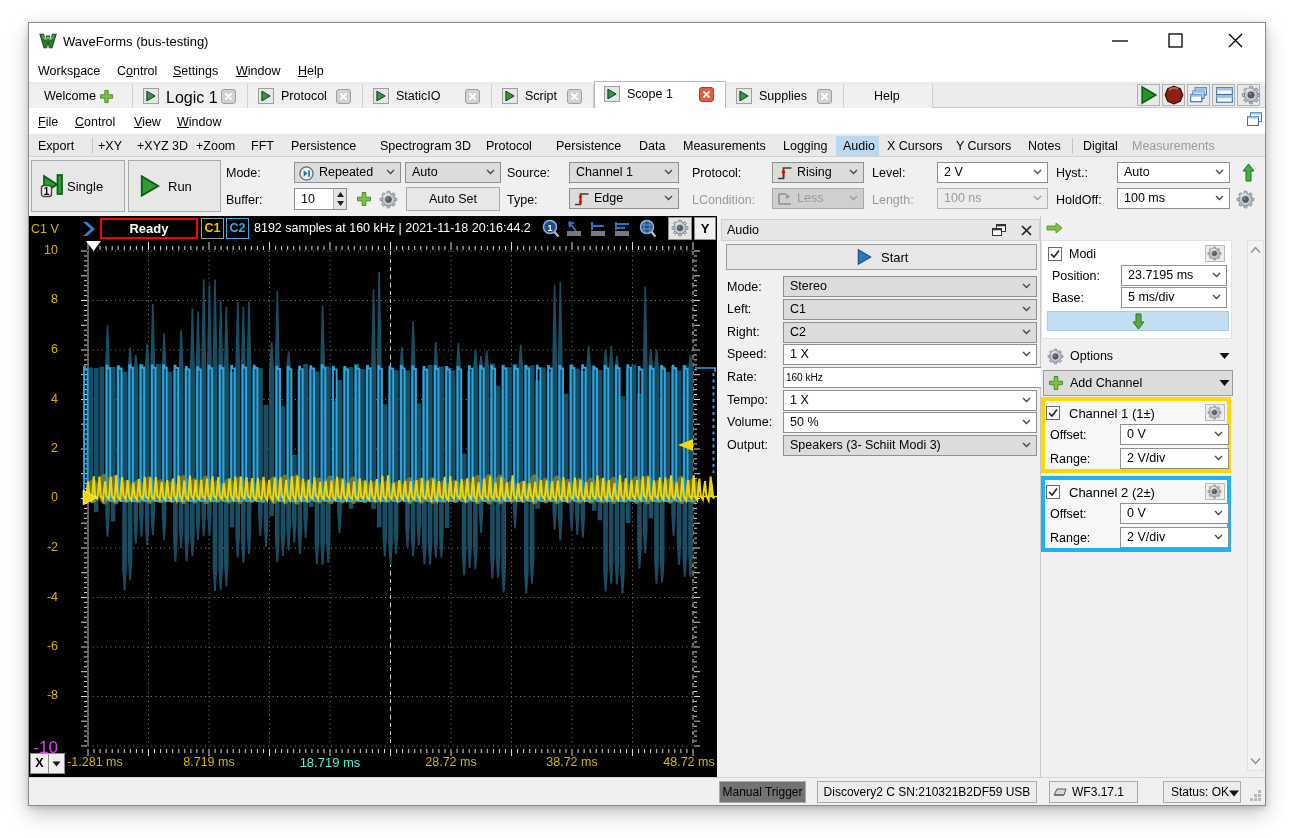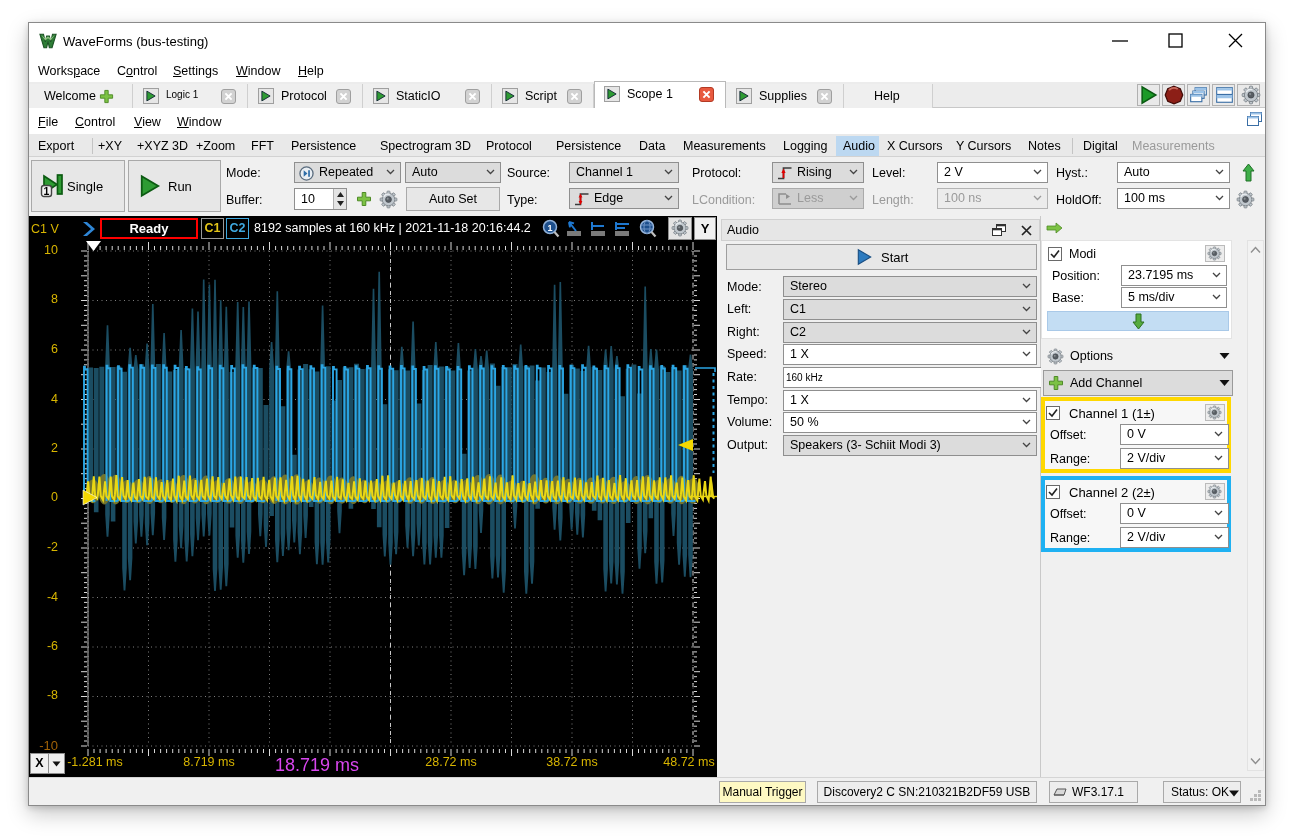--- a/index.html
+++ b/index.html
@@ -41,21 +41,21 @@
     <div class="tab" style="left:29px;width:104px"></div>
     <div class="lbl" style="left:44px;top:89px;font-size:12.5px">Welcome</div>
     <svg class="ab" style="left:99px;top:89px" width="15" height="15" viewBox="0 0 16 16">
       <path d="M6.2 1.5 h3.6 v4.7 h4.7 v3.6 h-4.7 v4.7 h-3.6 v-4.7 h-4.7 v-3.6 h4.7 Z" fill="#7cc244" stroke="#4e8a26" stroke-width="1"></path>
     </svg>
     <div class="tab" style="left:133px;width:115px"></div>
     <div class="ab" style="left:143px;top:88px;width:16px;height:16px;background:#e6e6e6;border:1px solid #9f9f9f"></div>
     <svg class="ab" style="left:145px;top:90px" width="12" height="12" viewBox="0 0 16 16">
       <path d="M2.5 1.5 L13.5 8 L2.5 14.5 Z" fill="#2e9b33" stroke="#123" stroke-width="1.2"></path>
     </svg>
-    <div class="lbl" style="left:166px;top:89px;font-size:10px">Logic 1</div>
+    <div class="lbl" style="left:166px;top:89px;font-size:16px">Logic 1</div>
     <svg class="ab" style="left:221px;top:89px" width="15" height="15" viewBox="0 0 15 15">
       <rect x="0.5" y="0.5" width="14" height="14" rx="2.5" fill="#d2d2d2" stroke="#9f9f9f"></rect>
       <path d="M4.4 4.4 L10.6 10.6 M10.6 4.4 L4.4 10.6" stroke="#fff" stroke-width="2"></path>
     </svg>
     <div class="tab" style="left:248px;width:115px"></div>
     <div class="ab" style="left:258px;top:88px;width:16px;height:16px;background:#e6e6e6;border:1px solid #9f9f9f"></div>
     <svg class="ab" style="left:260px;top:90px" width="12" height="12" viewBox="0 0 16 16">
       <path d="M2.5 1.5 L13.5 8 L2.5 14.5 Z" fill="#2e9b33" stroke="#123" stroke-width="1.2"></path>
     </svg>
     <div class="lbl" style="left:281px;top:89px;font-size:12.5px">Protocol</div>
@@ -439,28 +439,28 @@
       <div class="lbl" style="left:3px;top:27px;width:26px;text-align:right;color:#d8b500;font-size:12.5px">10</div>
       <div class="lbl" style="left:3px;top:76px;width:26px;text-align:right;color:#d8b500;font-size:12.5px">8</div>
       <div class="lbl" style="left:3px;top:126px;width:26px;text-align:right;color:#d8b500;font-size:12.5px">6</div>
       <div class="lbl" style="left:3px;top:176px;width:26px;text-align:right;color:#d8b500;font-size:12.5px">4</div>
       <div class="lbl" style="left:3px;top:225px;width:26px;text-align:right;color:#d8b500;font-size:12.5px">2</div>
       <div class="lbl" style="left:3px;top:274px;width:26px;text-align:right;color:#d8b500;font-size:12.5px">0</div>
       <div class="lbl" style="left:3px;top:324px;width:26px;text-align:right;color:#d8b500;font-size:12.5px">-2</div>
       <div class="lbl" style="left:3px;top:374px;width:26px;text-align:right;color:#d8b500;font-size:12.5px">-4</div>
       <div class="lbl" style="left:3px;top:423px;width:26px;text-align:right;color:#d8b500;font-size:12.5px">-6</div>
       <div class="lbl" style="left:3px;top:472px;width:26px;text-align:right;color:#d8b500;font-size:12.5px">-8</div>
-      <div class="lbl" style="left:3px;top:522px;width:26px;text-align:right;color:#a16207;font-size:13px">-10</div>
+      <div class="lbl" style="left:3px;top:522px;width:26px;text-align:right;color:#d946ef;font-size:17px">-10</div>
       <div class="btn" style="left:1px;top:537px;width:19px;height:21px;background:#f0f0f0;border-color:#8f8f8f;font-weight:bold;font-size:12.5px;line-height:19px">X</div>
       <div class="btn" style="left:19px;top:537px;width:17px;height:21px;background:#f0f0f0;border-color:#8f8f8f"><svg width="9" height="6" viewBox="0 0 9 6" style="margin-top:7px">
           <path d="M0.5 0.5 H8.5 L4.5 5.5 Z" fill="#111"></path>
         </svg></div>
       <div class="lbl" style="left:11px;top:539px;width:110px;text-align:center;color:#d8b500;font-size:12.5px">-1.281 ms</div>
       <div class="lbl" style="left:125px;top:539px;width:110px;text-align:center;color:#d8b500;font-size:12.5px">8.719 ms</div>
-      <div class="lbl" style="left:246px;top:539px;width:110px;text-align:left;color:#d946ef;font-size:18px">18.719 ms</div>
+      <div class="lbl" style="left:246px;top:539px;width:110px;text-align:center;color:#5eead4;font-size:13px">18.719 ms</div>
       <div class="lbl" style="left:367px;top:539px;width:110px;text-align:center;color:#d8b500;font-size:12.5px">28.72 ms</div>
       <div class="lbl" style="left:488px;top:539px;width:110px;text-align:center;color:#d8b500;font-size:12.5px">38.72 ms</div>
       <div class="lbl" style="left:605px;top:539px;width:110px;text-align:center;color:#d8b500;font-size:12.5px">48.72 ms</div>
     </div>
     <div class="ab" style="left:717px;top:216px;width:324px;height:561px;background:#f0f0f0;border-right:1px solid #c9c9c9"></div>
     <div class="ab" style="left:721px;top:219px;width:319px;height:22px;background:#e6e6e6;border:1px solid #d0d0d0"></div>
     <div class="lbl" style="left:727px;top:223px;font-size:12.5px">Audio</div>
     <svg class="ab" style="left:992px;top:224px" width="15" height="13" viewBox="0 0 15 13">
       <rect x="4.5" y="0.5" width="9" height="7" fill="#fff" stroke="#333"></rect>
       <path d="M4.5 1.5h9" stroke="#333" stroke-width="1.6"></path>
@@ -669,21 +669,21 @@
           <path d="M1 1L4.5 4.5L8 1" fill="none" stroke="#444" stroke-width="1.3"></path>
         </svg>
       </span></div>
     <div class="lbl" style="left:1050px;top:531px;font-size:12.5px">Range:</div>
     <div class="cmb white" style="left:1120px;top:527px;width:109px;font-size:12.5px;padding-left:6px">2 V/div<span class="cv">
         <svg width="9" height="6" viewBox="0 0 9 6">
           <path d="M1 1L4.5 4.5L8 1" fill="none" stroke="#444" stroke-width="1.3"></path>
         </svg>
       </span></div>
     <div class="ab" style="left:29px;top:777px;width:1236px;height:28px;background:#f0f0f0;border-top:1px solid #d5d5d5"></div>
-    <div class="btn" style="left:719px;top:781px;width:87px;height:22px;background:#fef9c3;border-color:#a9a9a9;font-size:12px;line-height:20px">Manual Trigger</div>
+    <div class="btn" style="left:719px;top:781px;width:87px;height:22px;background:#737373;border-color:#a9a9a9;font-size:12px;line-height:20px">Manual Trigger</div>
     <div class="btn" style="left:817px;top:781px;width:220px;height:22px;background:#ededed;border-color:#a9a9a9;font-size:12px;line-height:20px">Discovery2 C SN:210321B2DF59 USB</div>
     <div class="btn" style="left:1049px;top:781px;width:89px;height:22px;background:#ededed;border-color:#a9a9a9;font-size:12px;line-height:20px;text-align:left;padding-left:22px">WF3.17.1</div>
     <svg class="ab" style="left:1053px;top:786px" width="15" height="12" viewBox="0 0 15 12">
       <path d="M1 9 L4 3 H13 L11 9 Z" fill="#d8d8d8" stroke="#555" stroke-width="1"></path>
       <path d="M1 9 H11" stroke="#555"></path>
     </svg>
     <div class="btn" style="left:1163px;top:781px;width:78px;height:22px;background:#ededed;border-color:#a9a9a9;font-size:12px;line-height:20px;text-align:left;padding-left:7px">Status: OK</div>
     <svg class="ab" style="left:1229px;top:790px" width="10" height="7" viewBox="0 0 10 7">
       <path d="M0 0.5 H10 L5 6.5 Z" fill="#111"></path>
     </svg>

